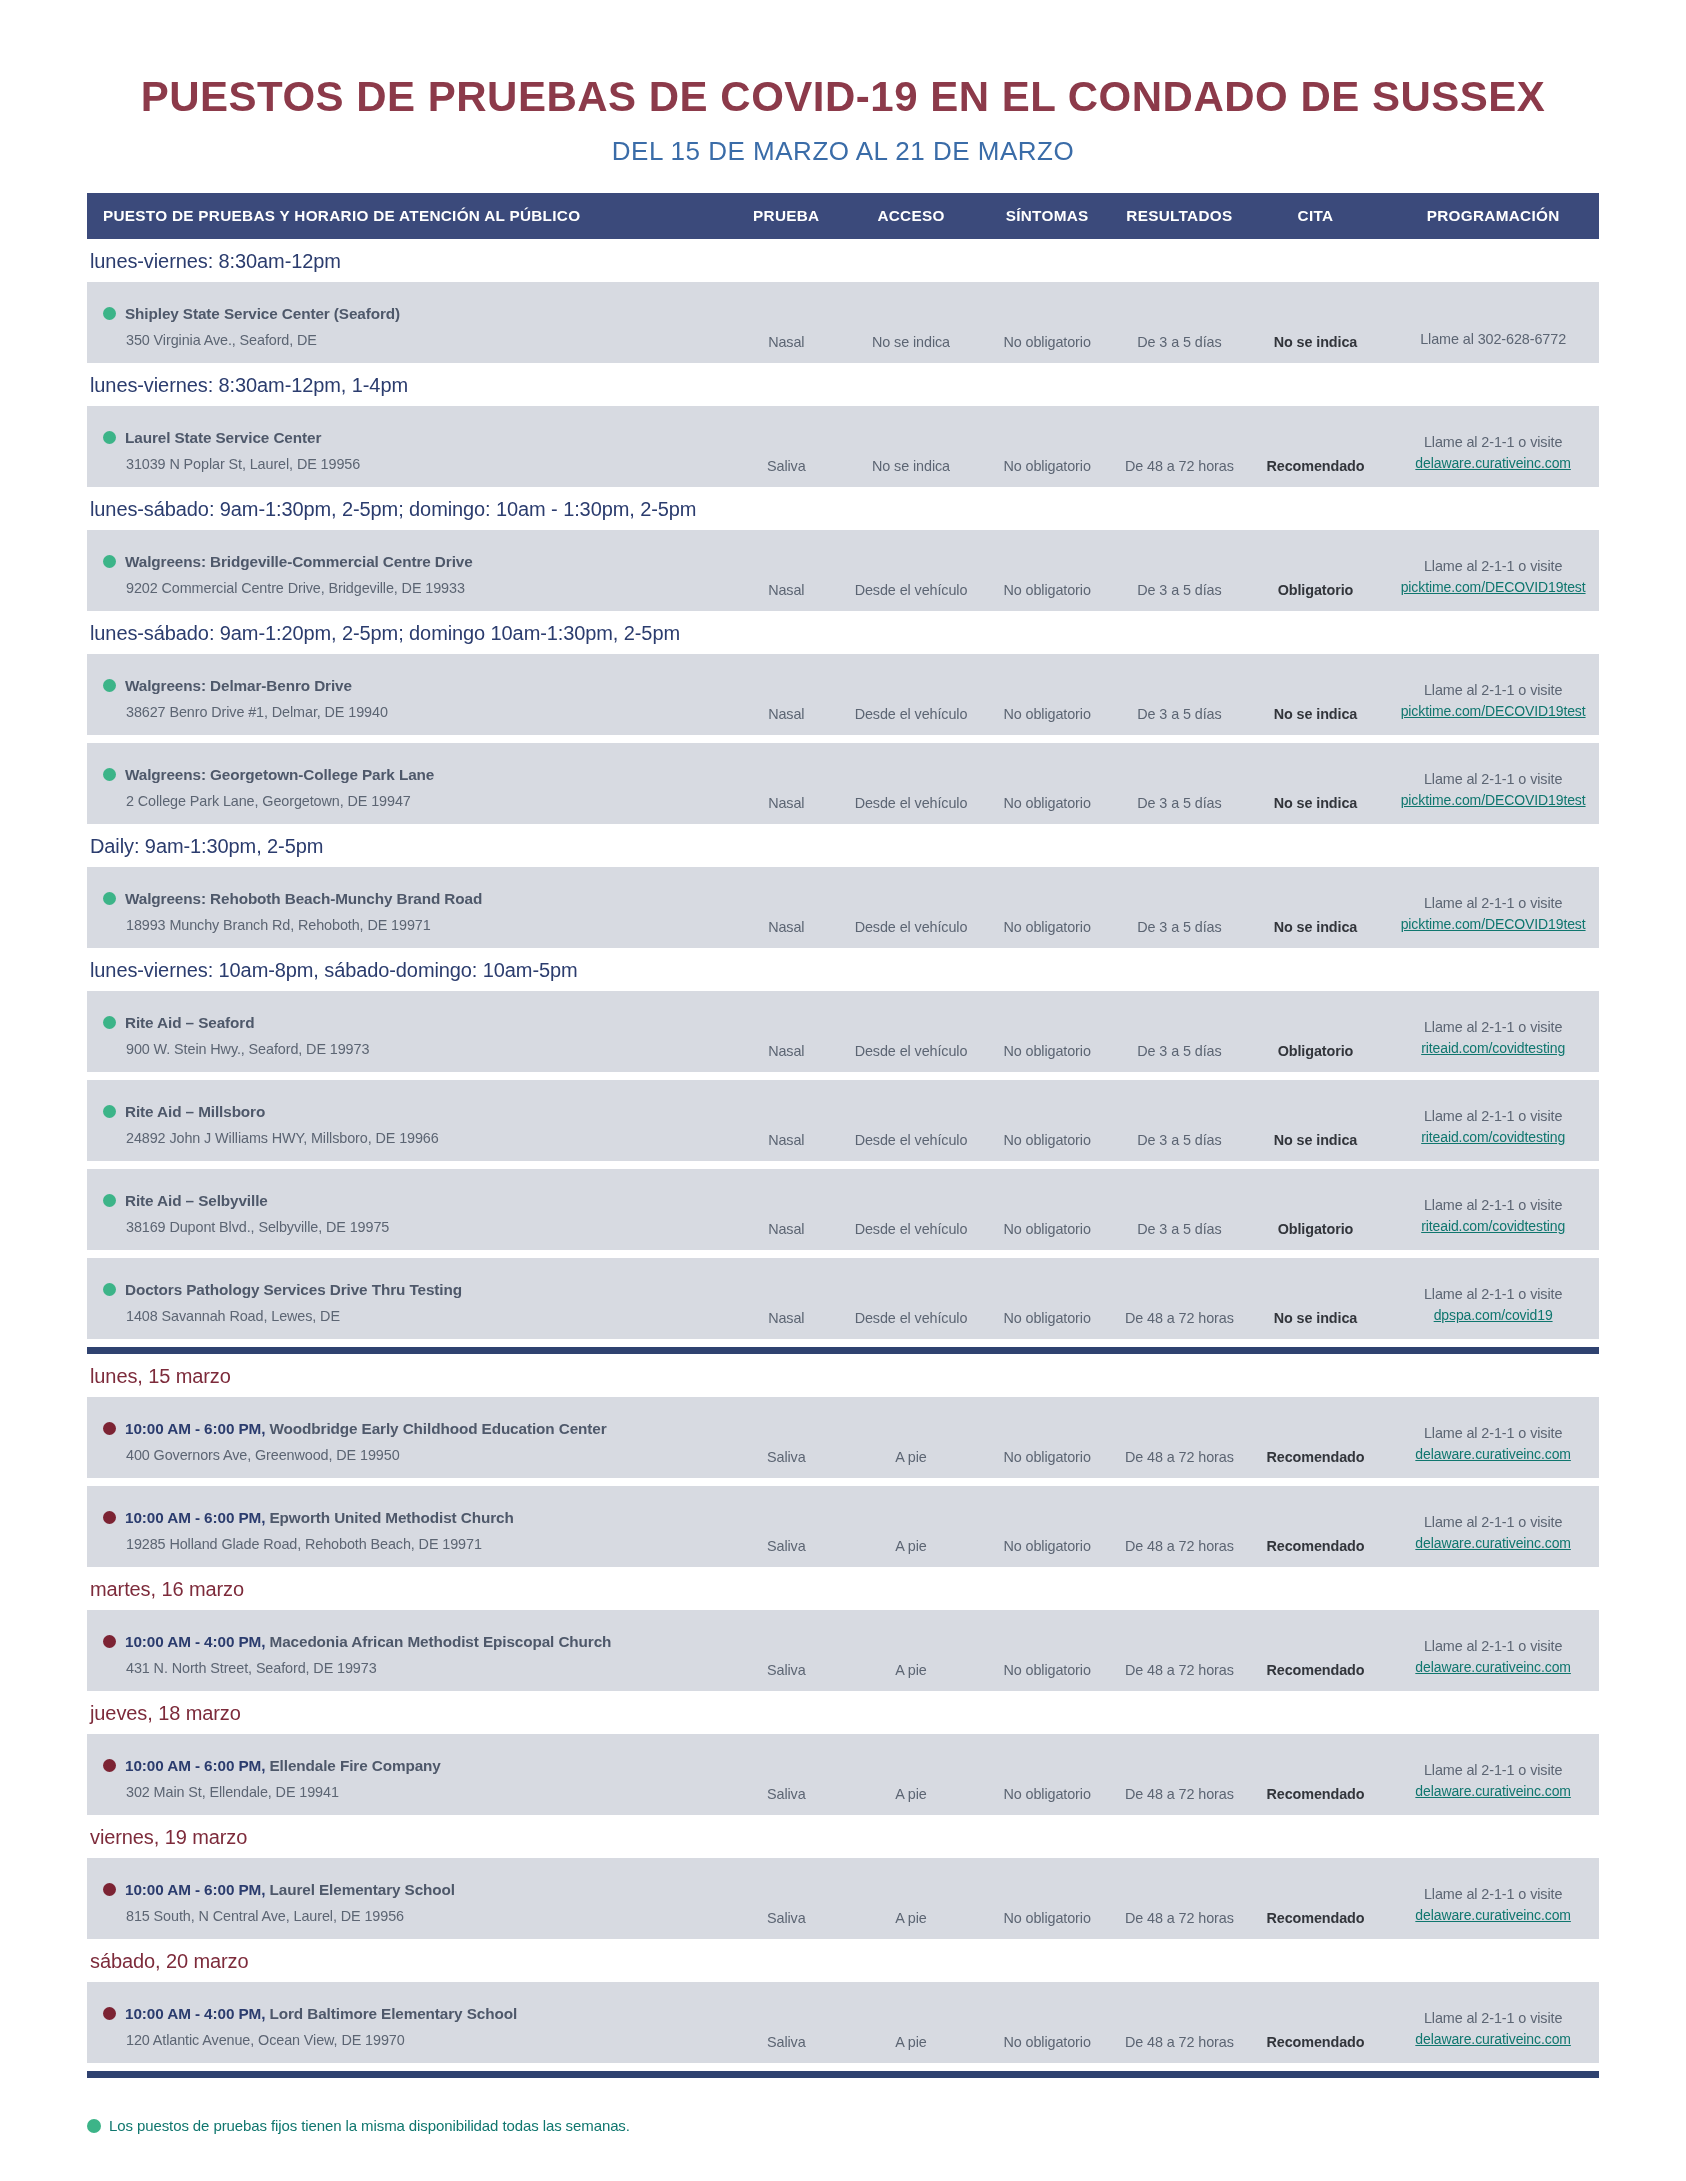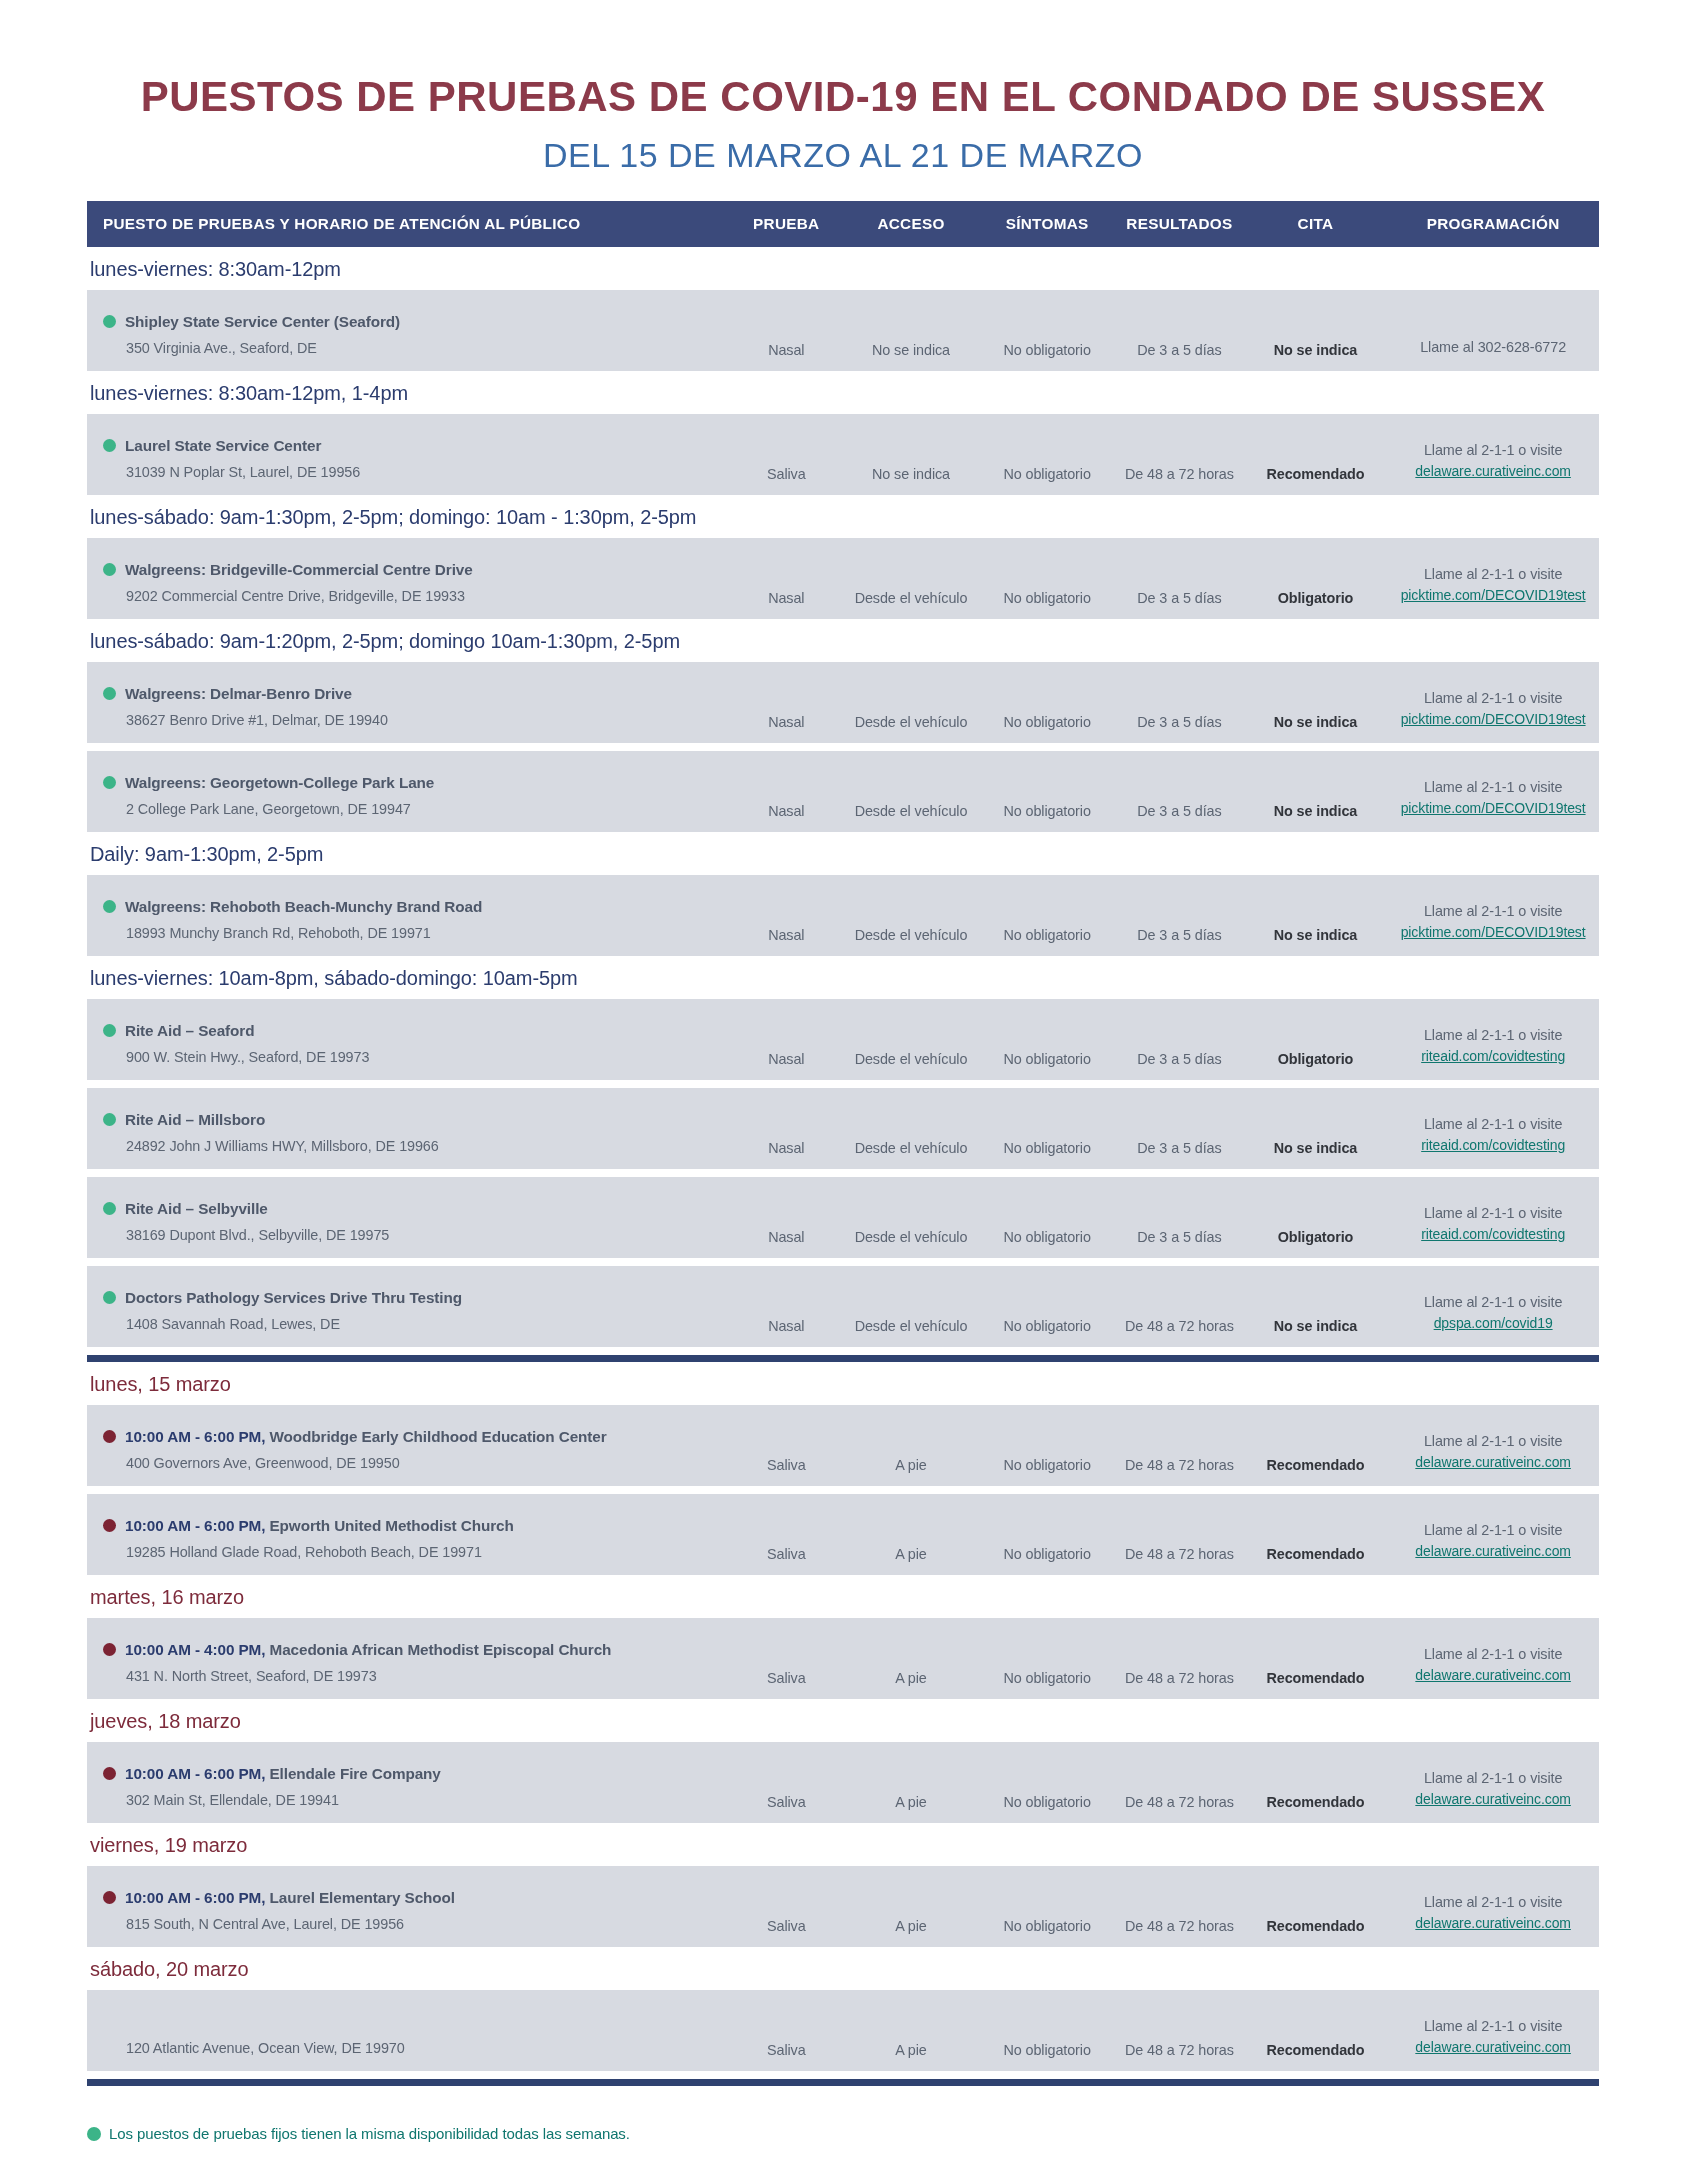--- a/index.html
+++ b/index.html
@@ -7,21 +7,21 @@
     width:1686px;height:2181px;margin:0 auto;position:relative;
     font-family:"Liberation Sans","DejaVu Sans",sans-serif;
     letter-spacing:-0.1px;color:#4A5260;
   }
   
   .page-title{
     margin:69px 89px 0;line-height:1.32;
     font-size:42px;font-weight:bold;color:#8C3A4A;text-align:center;letter-spacing:0.5px;
   }
   .page-subtitle{
-    margin:12px 0 26px;font-size:34px;color:#3A6CA8;text-align:center;font-weight:normal;letter-spacing:0.5px;
+    margin:12px 0 26px;font-size:26px;color:#3A6CA8;text-align:center;font-weight:normal;letter-spacing:0.5px;
   }
   
   .tbl{width:1512px;margin:0 auto;}
   .header-row{
     background:#3B4A7B;color:#fff;display:flex;align-items:center;
     height:46px;font-weight:bold;font-size:15.3px;letter-spacing:0.3px;
   }
   .cell,.hcell{box-sizing:border-box;}
   .c0{width:42.5%;text-align:left;padding-left:16px;}
   .c1{width:7.5%;text-align:center;}
@@ -307,20 +307,21 @@
         <div class="cell c4">De 48 a 72 horas</div>
         <div class="cell c5">Recomendado</div>
         <div class="cell c6">
           <div class="progline">Llame al 2-1-1 o visite</div>
           <a class="proglink">delaware.curativeinc.com</a>
         </div>
       </div>
       <div class="section-heading red">sábado, 20 marzo</div>
       <div class="row">
         <div class="cell c0">
+          <div class="nameline"><span class="dot red"></span><span class="time">10:00 AM - 4:00 PM, </span><span class="sname">Lord Baltimore Elementary School</span></div>
           <div class="addr">120 Atlantic Avenue, Ocean View, DE 19970</div>
         </div>
         <div class="cell c1">Saliva</div>
         <div class="cell c2">A pie</div>
         <div class="cell c3">No obligatorio</div>
         <div class="cell c4">De 48 a 72 horas</div>
         <div class="cell c5">Recomendado</div>
         <div class="cell c6">
           <div class="progline">Llame al 2-1-1 o visite</div>
           <a class="proglink">delaware.curativeinc.com</a>

